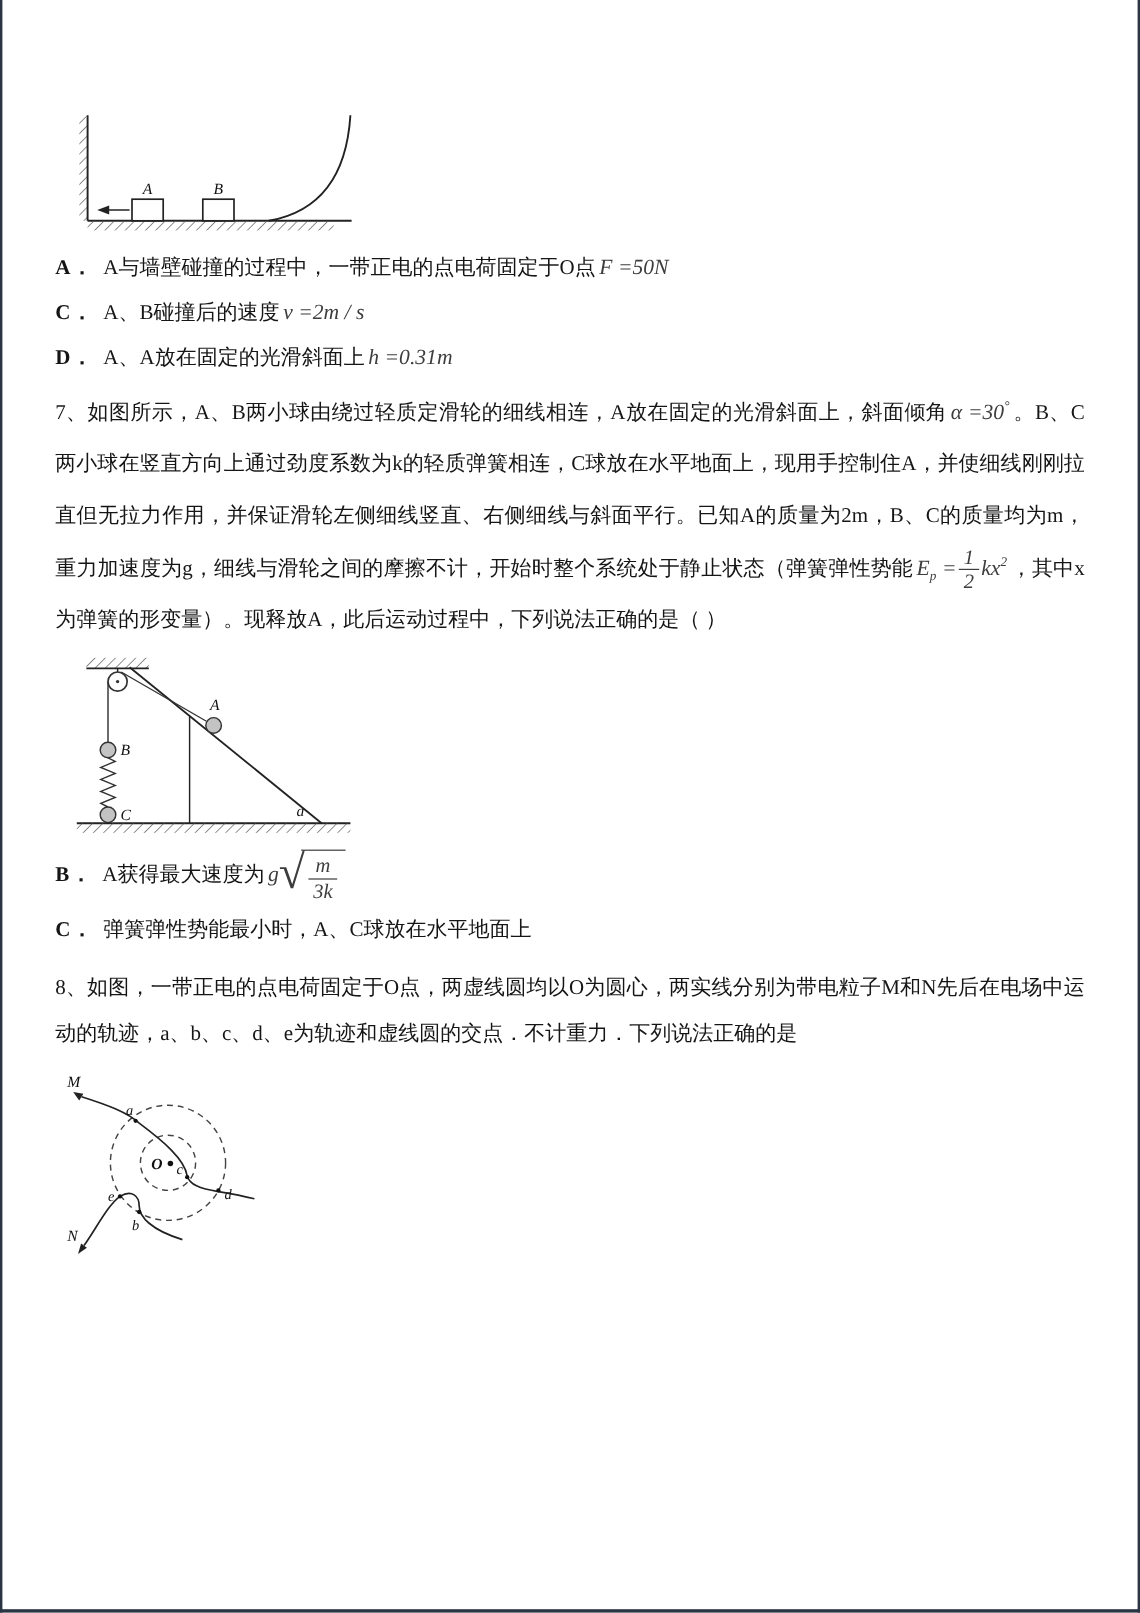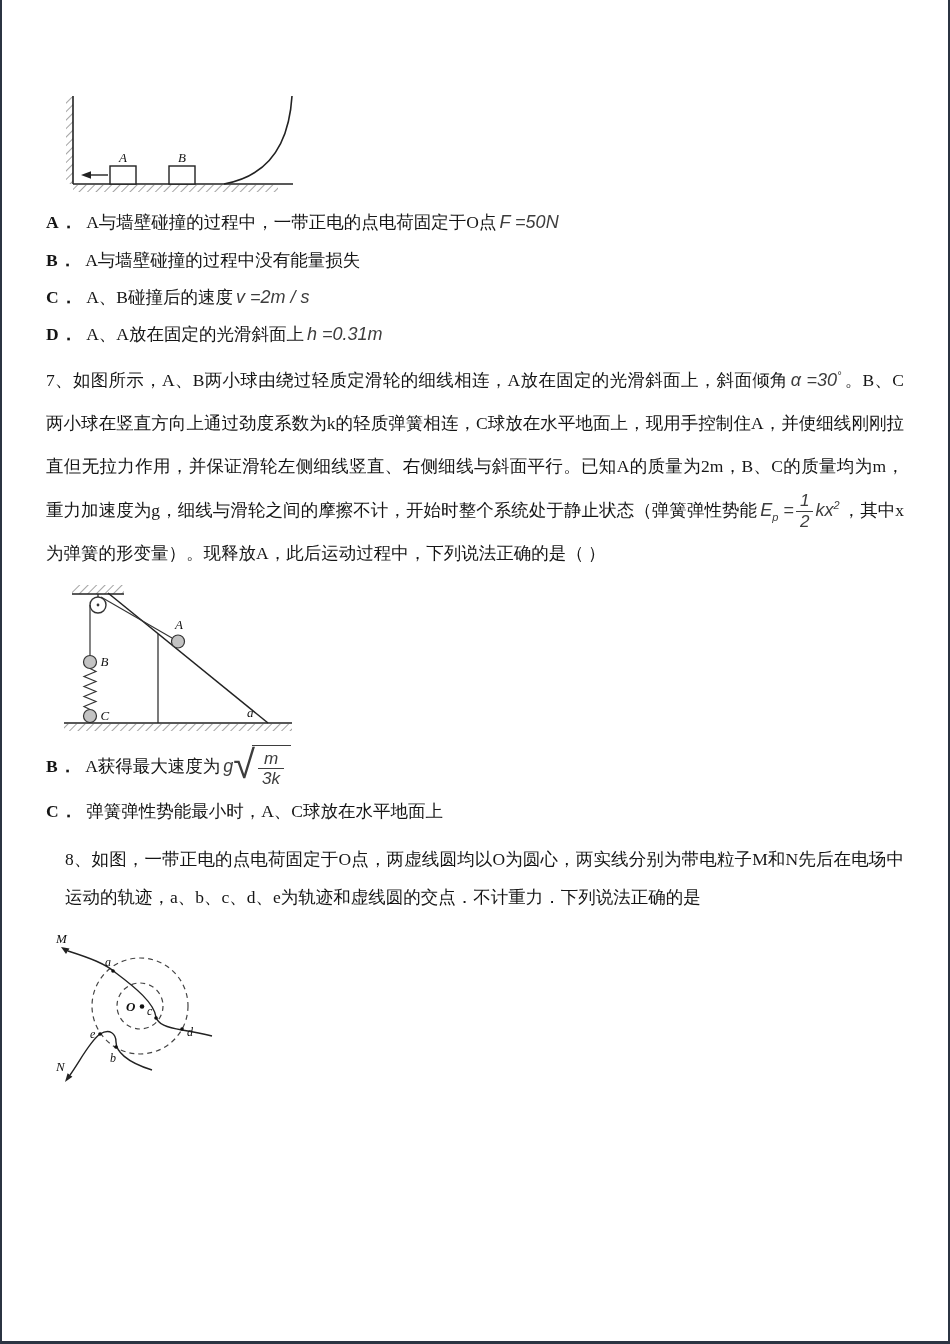--- a/index.html
+++ b/index.html
@@ -18,23 +18,23 @@
     font-size: 17.5px;
     color: #151515;
   }
   .fig { display: block; }
   .fig1 { margin-left: 20px; margin-bottom: 14px; }
   .fig2 { margin: 10px 0 6px 16px; }
   .fig3 { margin: 14px 0 0 8px; }
   .opt { margin: 8px 0; line-height: 1.65; }
   .opt-label { font-weight: bold; margin-right: 8px; letter-spacing: 1px; }
   .para { text-align: justify; line-height: 2.45; margin: 8px 0 6px 0; }
-  .para8 { line-height: 2.2; margin-top: 14px; margin-left: 19px; }
+  .para8 { line-height: 2.2; margin-top: 14px; }
   .formula {
-    font-family: Liberation Sans, sans-serif;
+    font-family: Liberation Serif, serif;
     font-style: italic;
     color: #3d3d3d;
     white-space: nowrap;
     margin: 0 3px;
     font-size: 18px;
   }
   .formula sup { font-size: 11px; }
   .formula sub { font-size: 11px; }
   .frac {
     display: inline-flex; flex-direction: column;
@@ -78,23 +78,20 @@
     <g>
       <rect x="103" y="72" width="26" height="18" fill="#ffffff" stroke="#222" stroke-width="1.4"></rect>
       <text x="116" y="68" text-anchor="middle" font-size="13" fill="#111">B</text>
     </g>
     <path d="M 226,2 C 223,50 203,82 158,90" fill="none" stroke="#222" stroke-width="1.6"></path>
   </svg>
 
   <div>
     <div class="opt">
       <span class="opt-label">A．</span><span>A与墙壁碰撞的过程中，一带正电的点电荷固定于O点</span><span class="formula">F =50N</span>
-    </div>
-    <div class="opt">
-      <span class="opt-label">B．</span><span>A与墙壁碰撞的过程中没有能量损失</span>
     </div>
     <div class="opt">
       <span class="opt-label">C．</span><span>A、B碰撞后的速度</span><span class="formula">v =2m / s</span>
     </div>
     <div class="opt">
       <span class="opt-label">D．</span><span>A、A放在固定的光滑斜面上</span><span class="formula">h =0.31m</span>
     </div>
   </div>
 
   <p class="para"><span>7、如图所示，A、B两小球由绕过轻质定滑轮的细线相连，A放在固定的光滑斜面上，斜面倾角</span><span class="formula"><i>α</i><span> =30</span><sup>°</sup></span><span>。B、C两小球在竖直方向上通过劲度系数为k的轻质弹簧相连，C球放在水平地面上，现用手控制住A，并使细线刚刚拉直但无拉力作用，并保证滑轮左侧细线竖直、右侧细线与斜面平行。已知A的质量为2m，B、C的质量均为m，重力加速度为g，细线与滑轮之间的摩擦不计，开始时整个系统处于静止状态（弹簧弹性势能</span><span class="formula"><i>E</i><sub>p</sub><span> =</span><span class="frac">

